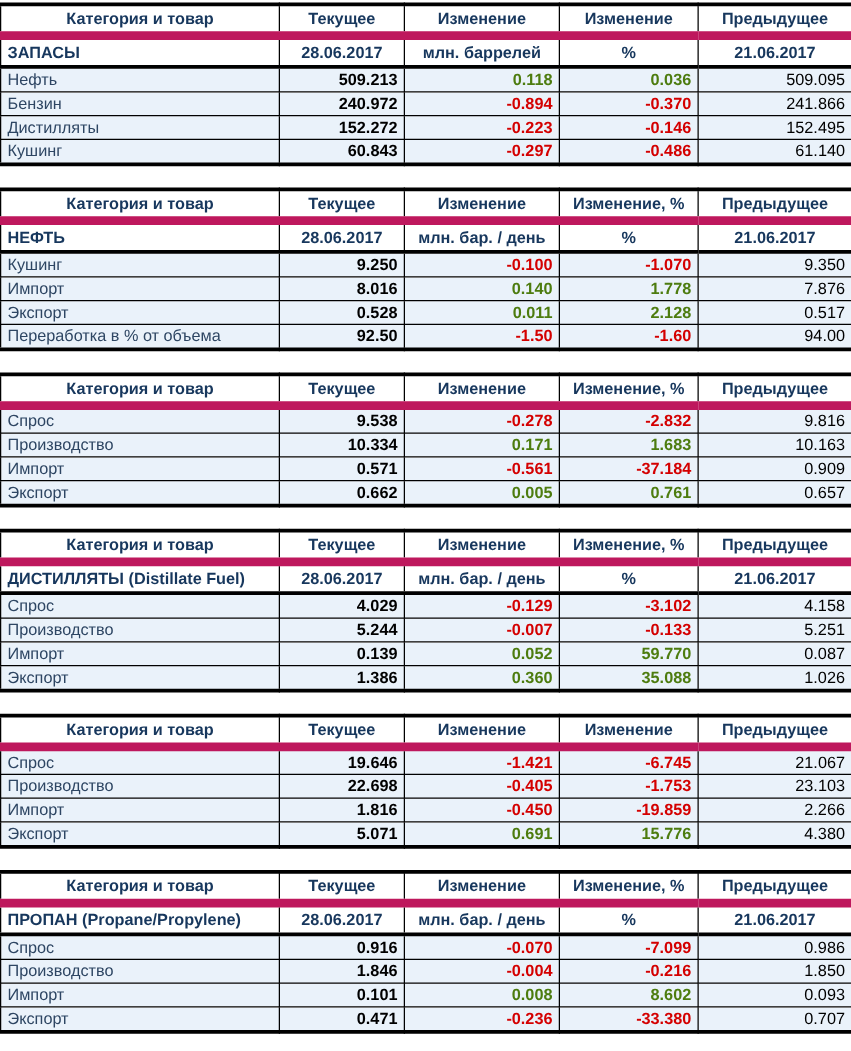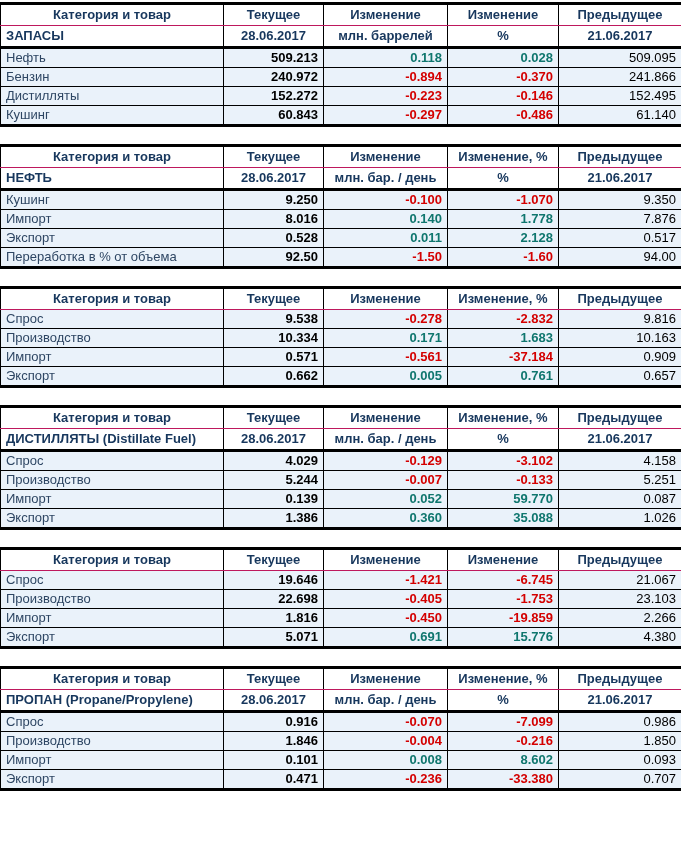--- a/index.html
+++ b/index.html
@@ -34,34 +34,34 @@
     overflow: hidden;
   }
   thead th {
     background: #ffffff;
     color: #17375D;
     font-weight: bold;
     text-align: center;
     height: 20px;
     line-height: 20px;
   }
-  thead tr.head-row th { border-bottom: 1px solid #be185d; }
+  thead tr.head-row th { border-bottom: 7px solid #be185d; }
   thead tr.subhead-row th { border-bottom: 3px solid #000; }
   thead th.cat { text-align: left; margin-left: 44px; }
   tbody td {
     background: #EAF2FA;
     border-bottom: 1px solid #000;
     height: 18px;
     line-height: 18px;
   }
   tbody tr:last-child td { border-bottom: none; }
   td.label { color: #2E4663; text-align: left; }
   td.num { text-align: right; font-weight: bold; color: #000000; }
   td.previous { text-align: right; font-weight: normal; color: #000000; }
-  td.pos { color: #0f766e; }
+  td.pos { color: #4d7c0f; }
   td.neg { color: #D40000; }
 </style>
 </head>
 <body>
 
 <div>
     <table class="report-table">
       <colgroup>
         <col class="c0">
         <col class="c1">
@@ -83,21 +83,21 @@
           <th>млн. баррелей</th>
           <th>%</th>
           <th>21.06.2017</th>
         </tr>
       </thead>
       <tbody>
         <tr>
           <td class="label">Нефть</td>
           <td class="num current">509.213</td>
           <td class="num change pos">0.118</td>
-          <td class="num change pos">0.028</td>
+          <td class="num change pos">0.036</td>
           <td class="previous">509.095</td>
         </tr>
         <tr>
           <td class="label">Бензин</td>
           <td class="num current">240.972</td>
           <td class="num change neg">-0.894</td>
           <td class="num change neg">-0.370</td>
           <td class="previous">241.866</td>
         </tr>
         <tr>

